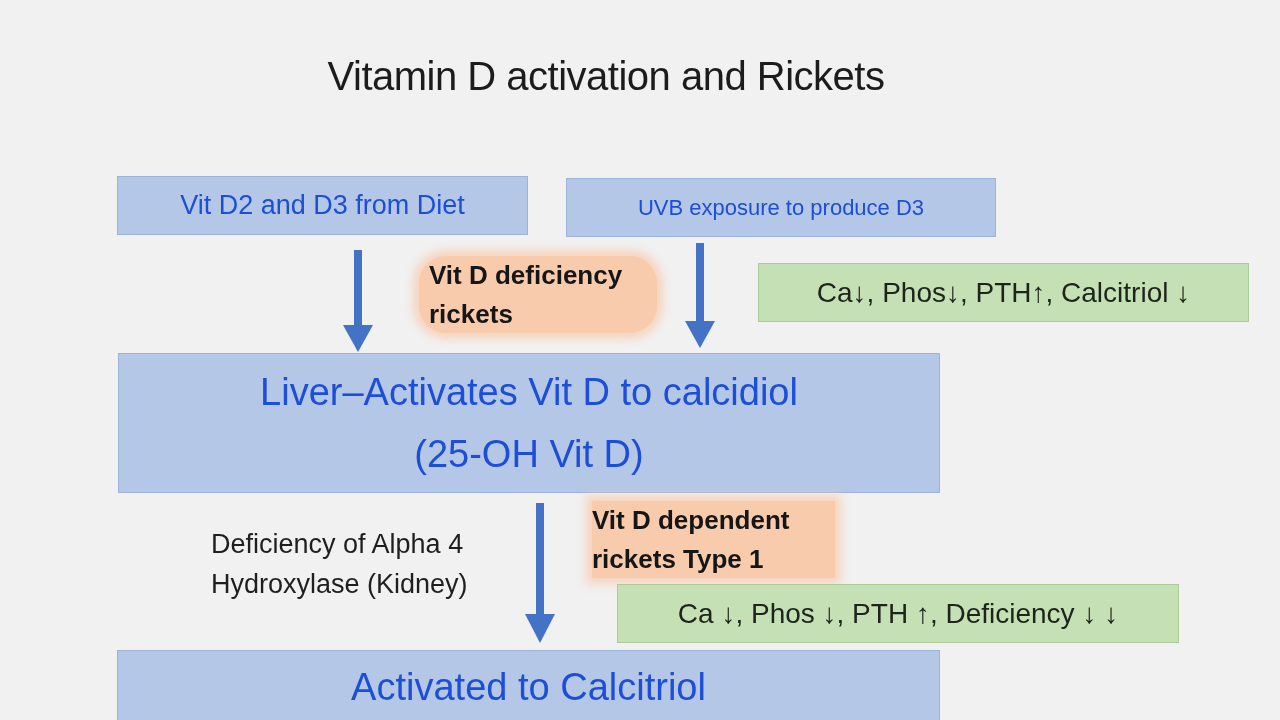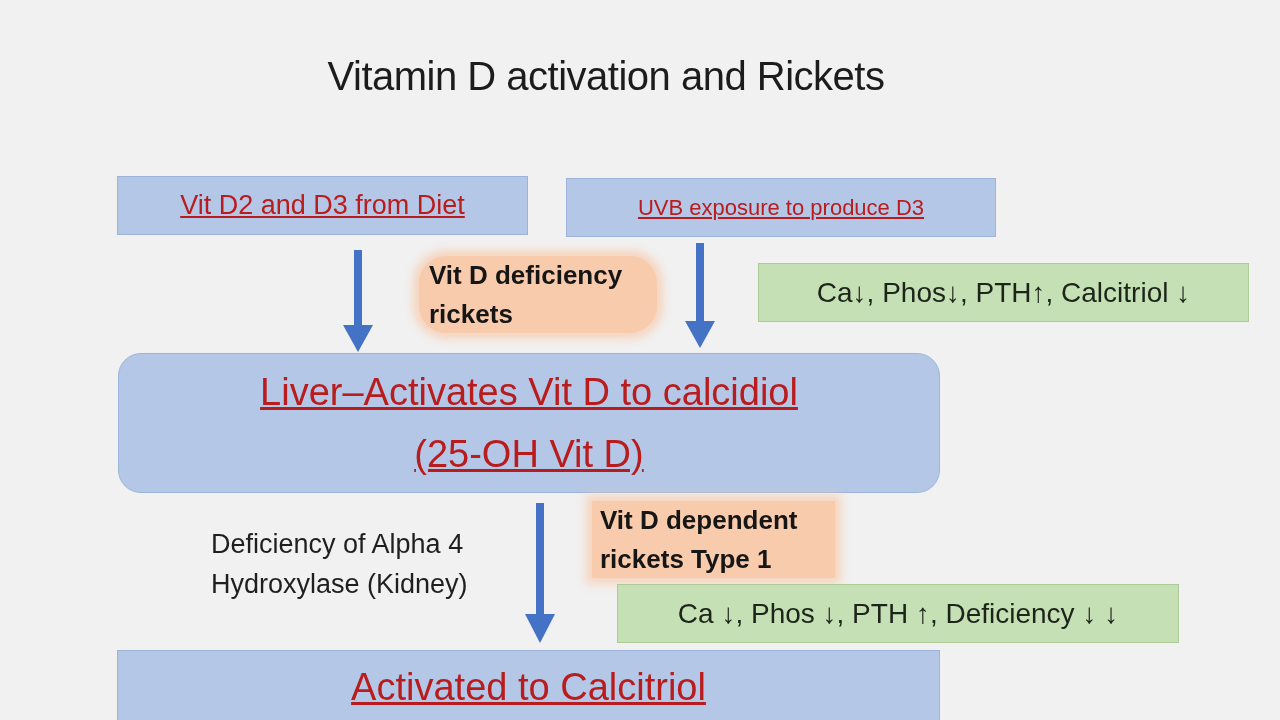--- a/index.html
+++ b/index.html
@@ -26,52 +26,50 @@
   .node {
     position: absolute;
     display: flex;
     align-items: center;
     justify-content: center;
   }
 
   .blue-node {
     background: #b4c7e7;
     border: 1px solid #9db4da;
-    color: #b91c1c;
-    text-decoration: underline;
+    color: #1d4ed8;
   }
   .node-diet  { left: 117px; top: 176px; width: 411px; height: 59px; font-size: 27px; }
   .node-uvb   { left: 566px; top: 178px; width: 430px; height: 59px; font-size: 22px; }
 
   .node-liver {
     left: 118px; top: 353px; width: 822px; height: 140px;
     flex-direction: column;
     font-size: 38px;
     line-height: 62px;
-    border-radius: 23px;
   }
   .node-calcitriol {
     left: 117px; top: 650px; width: 823px; height: 115px;
     align-items: flex-start;
     padding-top: 15px;
     font-size: 38px;
   }
 
   .orange-node {
     background: #f8cbad;
     box-shadow: 0 0 9px 6px rgba(248, 203, 173, 0.75);
     color: #161616;
     font-weight: 700;
     font-size: 26px;
     line-height: 39px;
     flex-direction: column;
     align-items: flex-start;
   }
   .node-deficiency-rickets { left: 419px; top: 256px; width: 238px; height: 77px; padding-left: 10px; border-radius: 27px; }
-  .node-dependent-rickets  { left: 592px; top: 501px; width: 243px; height: 77px; padding-left: 8px; }
+  .node-dependent-rickets  { left: 592px; top: 501px; width: 243px; height: 77px; }
 
   .green-node {
     background: #c5e0b4;
     border: 1px solid rgba(143, 178, 112, 0.45);
     color: #1d241a;
     font-size: 28px;
     margin-left: 36px;
   }
   .node-labs1 { left: 722px; top: 263px; width: 491px; height: 59px; }
   .node-labs2 { left: 581px; top: 584px; width: 562px; height: 59px; }

